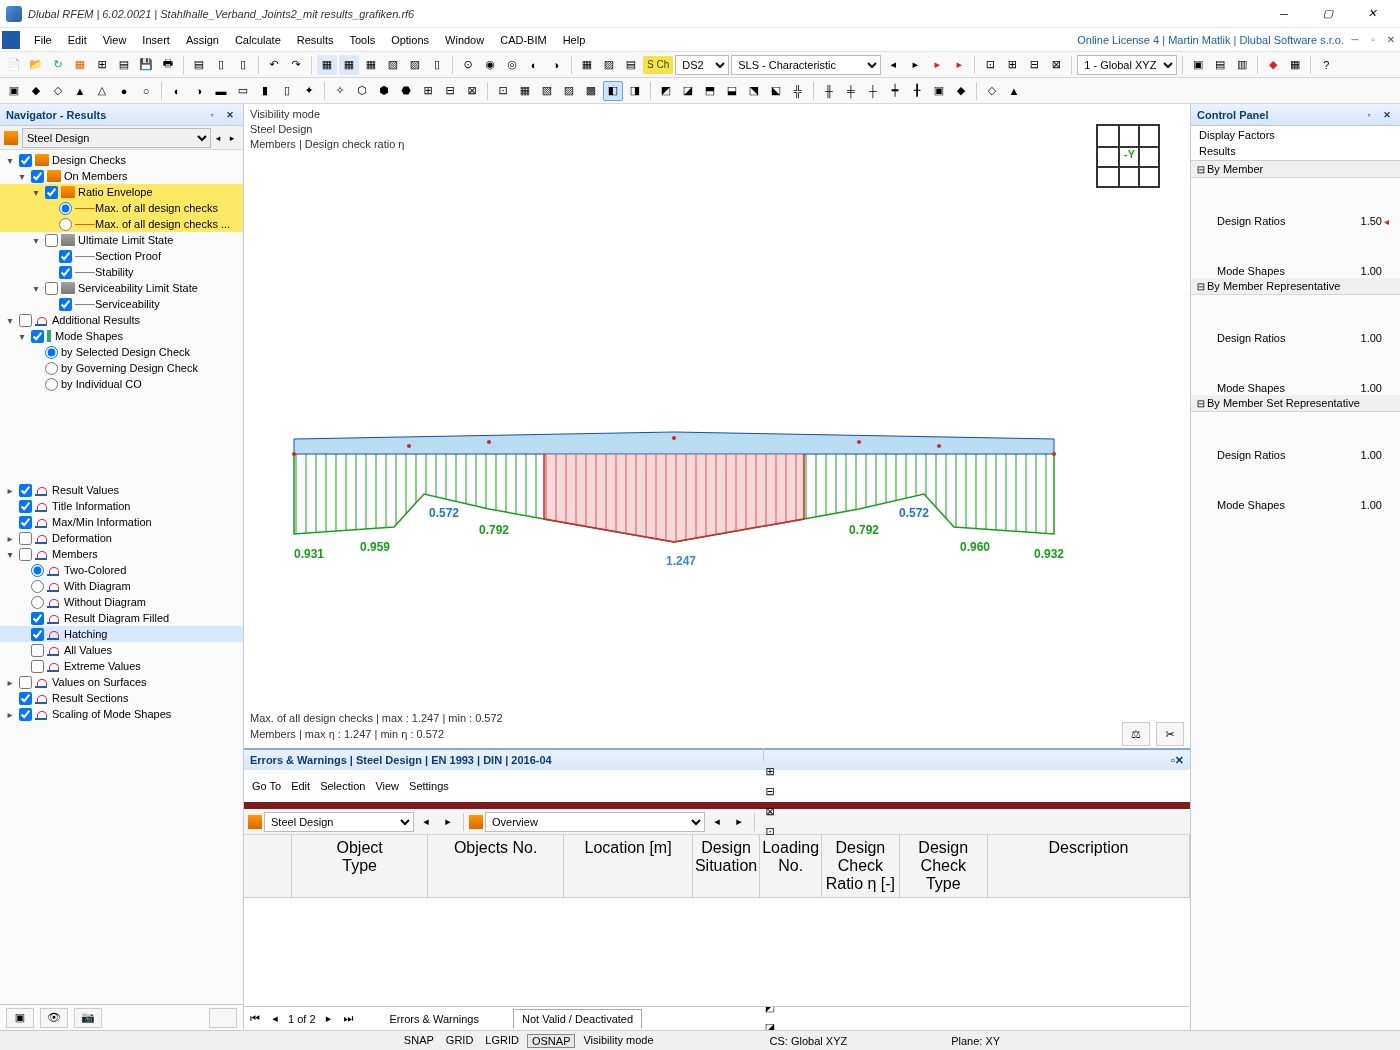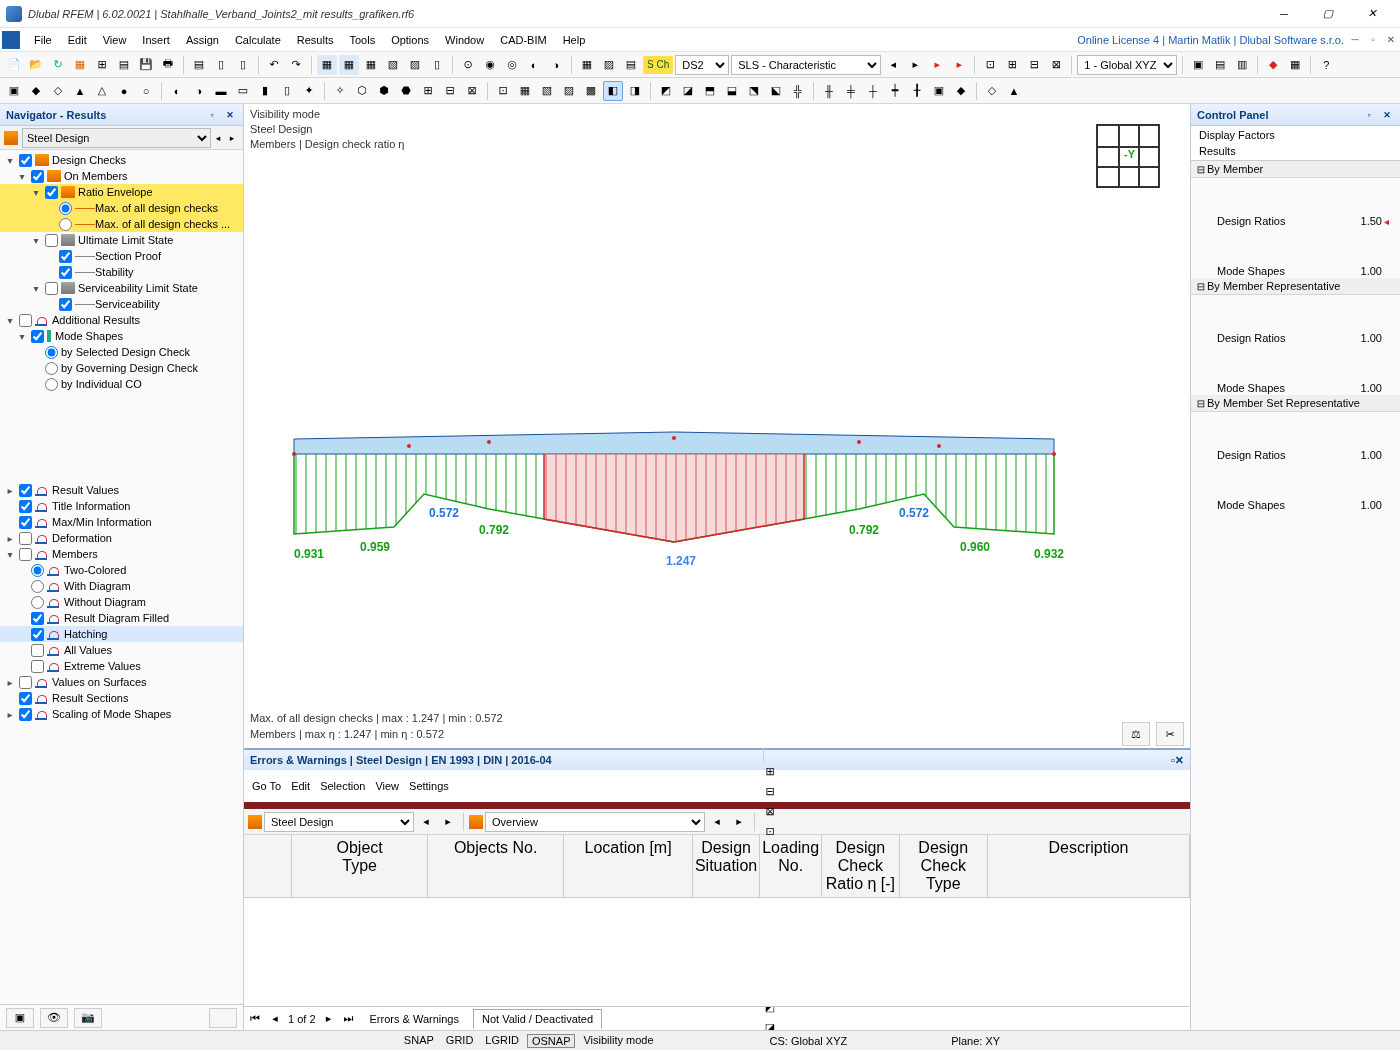--- a/index.html
+++ b/index.html
@@ -58,21 +58,21 @@
 .errors-panel { height: 282px; border-top: 2px solid #8aa9d2; display:flex; flex-direction:column; }
 .errors-header { height: 20px; background:linear-gradient(#eaf2ff,#d8e6f7); display:flex;align-items:center;padding:0 6px;color:#0a3d7a;font-weight:600;}
 .errors-header .spacer{flex:1;}
 .errors-menubar { height:20px; display:flex; align-items:center; gap:10px; padding:16px 8px; background:#fff;border-bottom:7px solid #7f1d1d;}
 .errors-menubar .m{cursor:pointer;}
 .errors-tbar { height:26px; background:#f4f4f4; border-bottom:1px solid #d6d6d6; display:flex; align-items:center; padding:0 4px; gap:2px;}
 .table-header { display:flex; background:#f4f4f4; border-bottom:1px solid #ccc;}
 .table-header .th { border-right:1px solid #ccc; text-align:center; padding:4px 2px; font-size:16px;}
 .table-body { flex:1; background:#fff;}
 .errors-footer { height:24px; border-top:1px solid #ccc; display:flex; align-items:center; padding:0 4px; gap:6px;}
-.errors-footer .tab { padding:3px 8px; cursor:pointer;}
+.errors-footer .tab { padding:3px 8px; cursor:pointer;margin-left:20px;}
 .errors-footer .tab.active { background:#fff; border:1px solid #aaa; border-bottom:1px solid #fff; margin-bottom:-1px;}
 .errors-footer .pgbtn { width:14px; cursor:pointer; text-align:center;}
 .right-panel { width: 210px; background:#fafafa; border-left:1px solid #bfcde0; display:flex; flex-direction:column;}
 .rp-section { background:#efefef; border-bottom:1px solid #d6d6d6; padding:2px 4px; display:flex; align-items:center;}
 .rp-section .exp { width:12px; text-align:center; cursor:pointer;font-size:10px;}
 .rp-row { display:flex; padding:1px 4px 1px 26px; align-items:center;margin-top:36px;}
 .rp-row .lbl { flex:1; }
 .rp-row .val { width:42px; text-align:right; padding-right:2px;}
 .rp-row .mark { width:12px; color:#d8232a; font-size:10px;}
 .left-footer { height:26px; border-top:1px solid #ccc; display:flex; align-items:center; gap:6px; padding:0 6px;}

